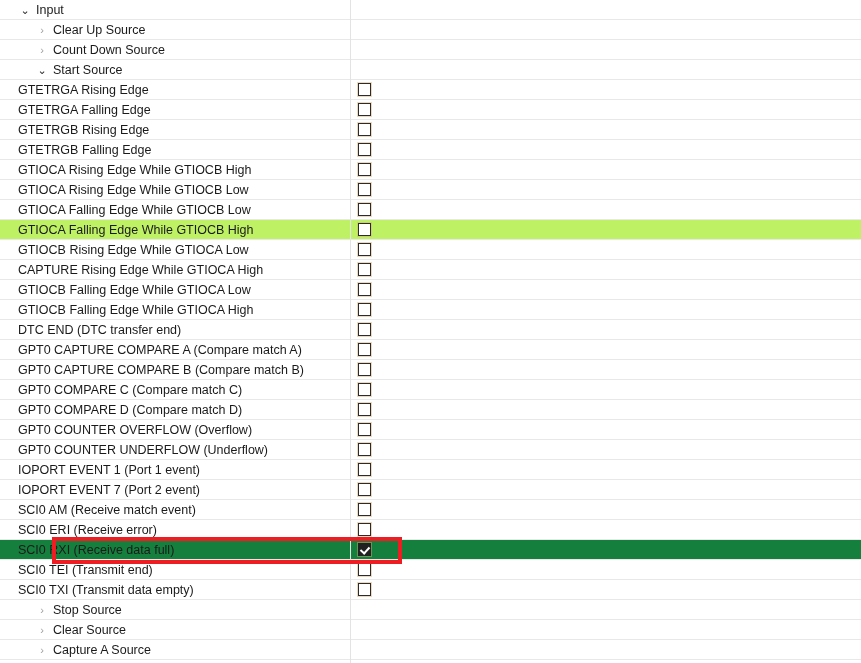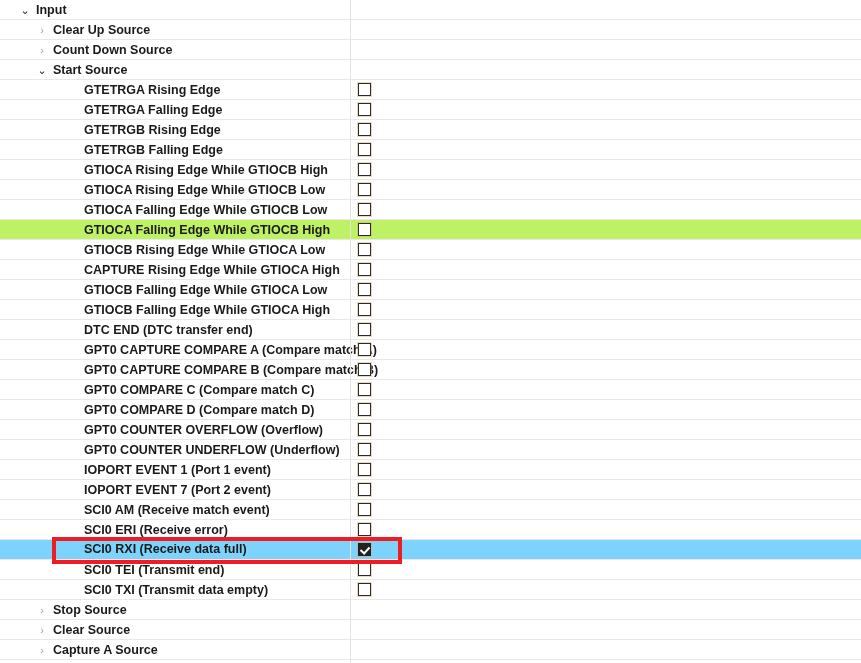--- a/index.html
+++ b/index.html
@@ -41,22 +41,21 @@
     border-bottom: 1px solid #e8e8e8;
     display: flex;
     align-items: center;
     background: #ffffff;
     white-space: nowrap;
   }
   .row.hovered {
     background: #bef264;
   }
   .row.selected {
-    background: #7dd3fc;
-    align-items: flex-end;
+    background: #15803d;
   }
 
   .label-cell {
     position: relative;
     width: 350px;
     min-width: 350px;
     height: 20px;
     display: flex;
     align-items: center;
     font-size: 12.5px;
@@ -93,27 +92,26 @@
     font-size: 11px;
   }
   .twisty.none {
     color: transparent;
   }
 
   .node-text {
     display: inline-block;
     padding-left: 4px;
     line-height: 20px;
-    font-weight: bold;
   }
 
   
   .lvl0 { padding-left: 18px; }
   .lvl1 { padding-left: 35px; }
-  .lvl2 { padding-left: 66px; }
+  .lvl2 { }
 
   
   .cb {
     position: relative;
     width: 13px;
     height: 13px;
     box-sizing: border-box;
     border: 1px solid #2b2b2b;
     background: #ffffff;
     display: inline-block;

